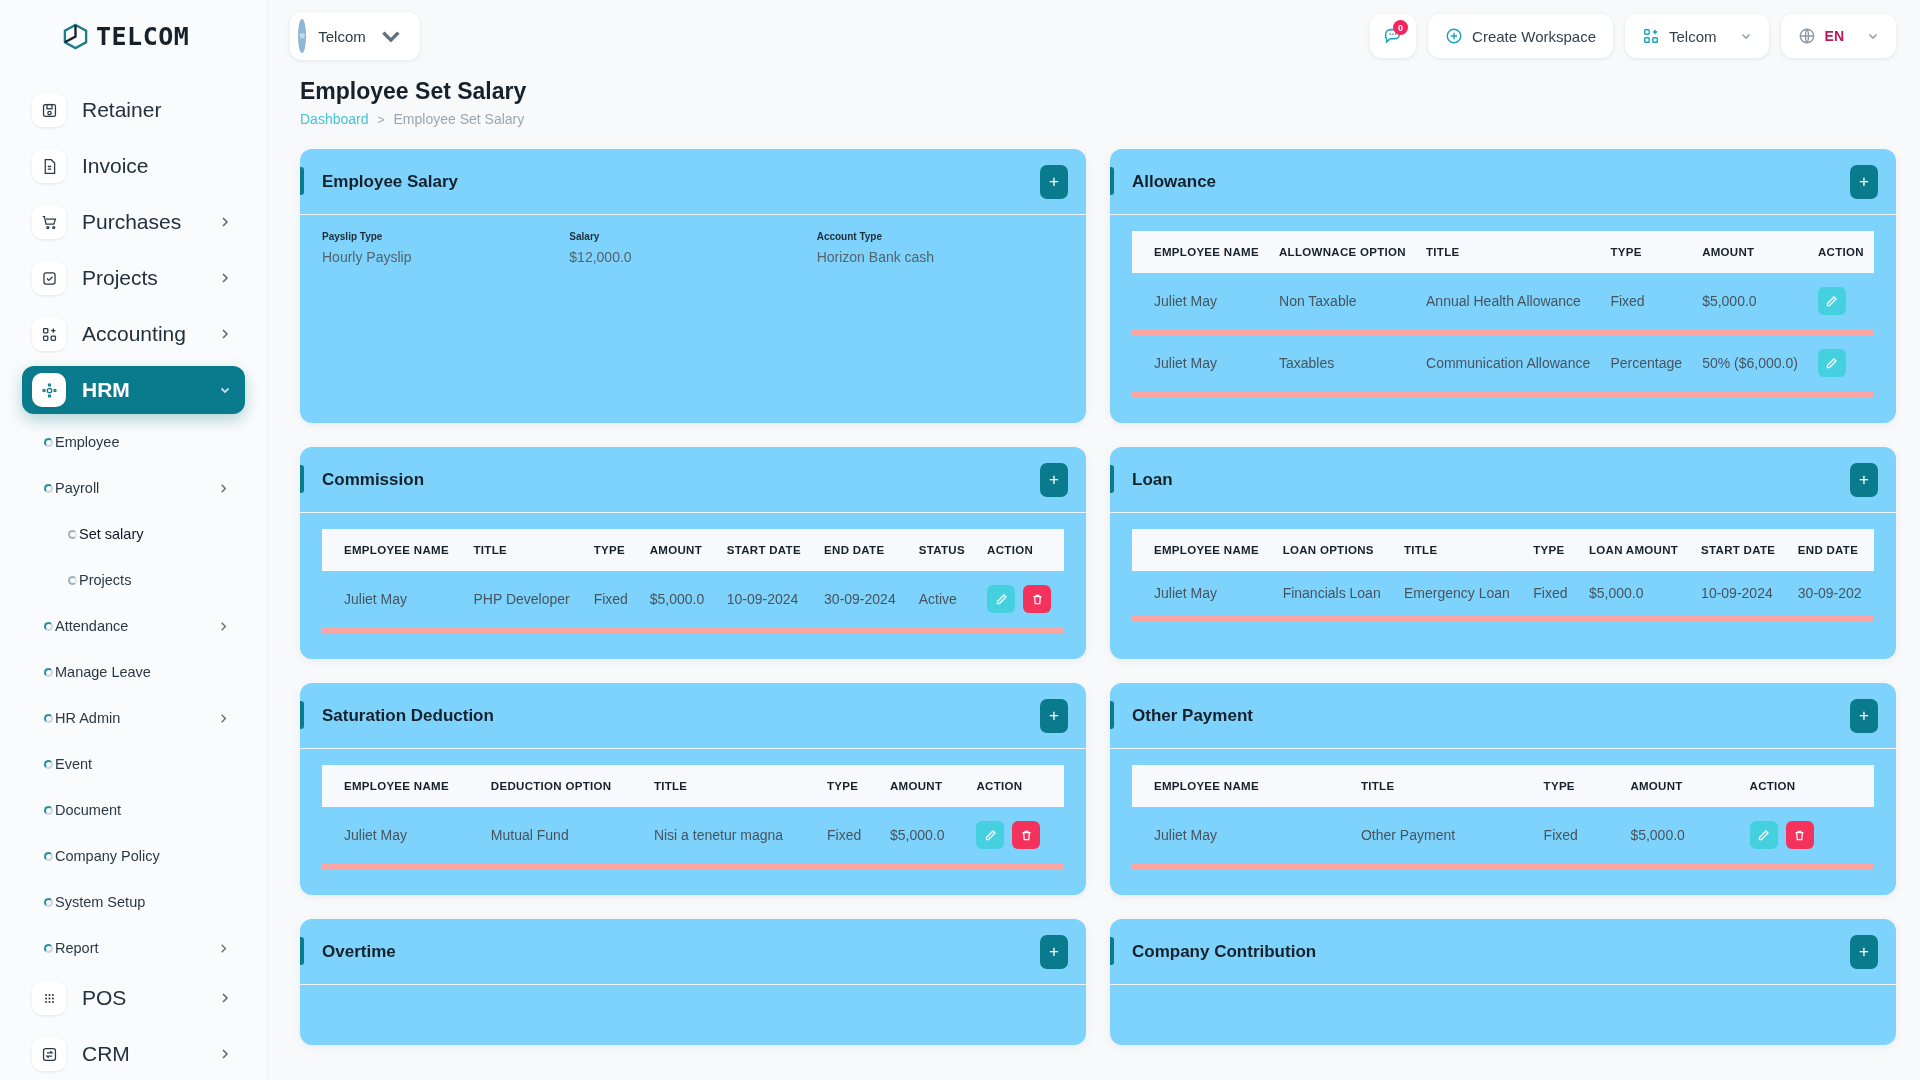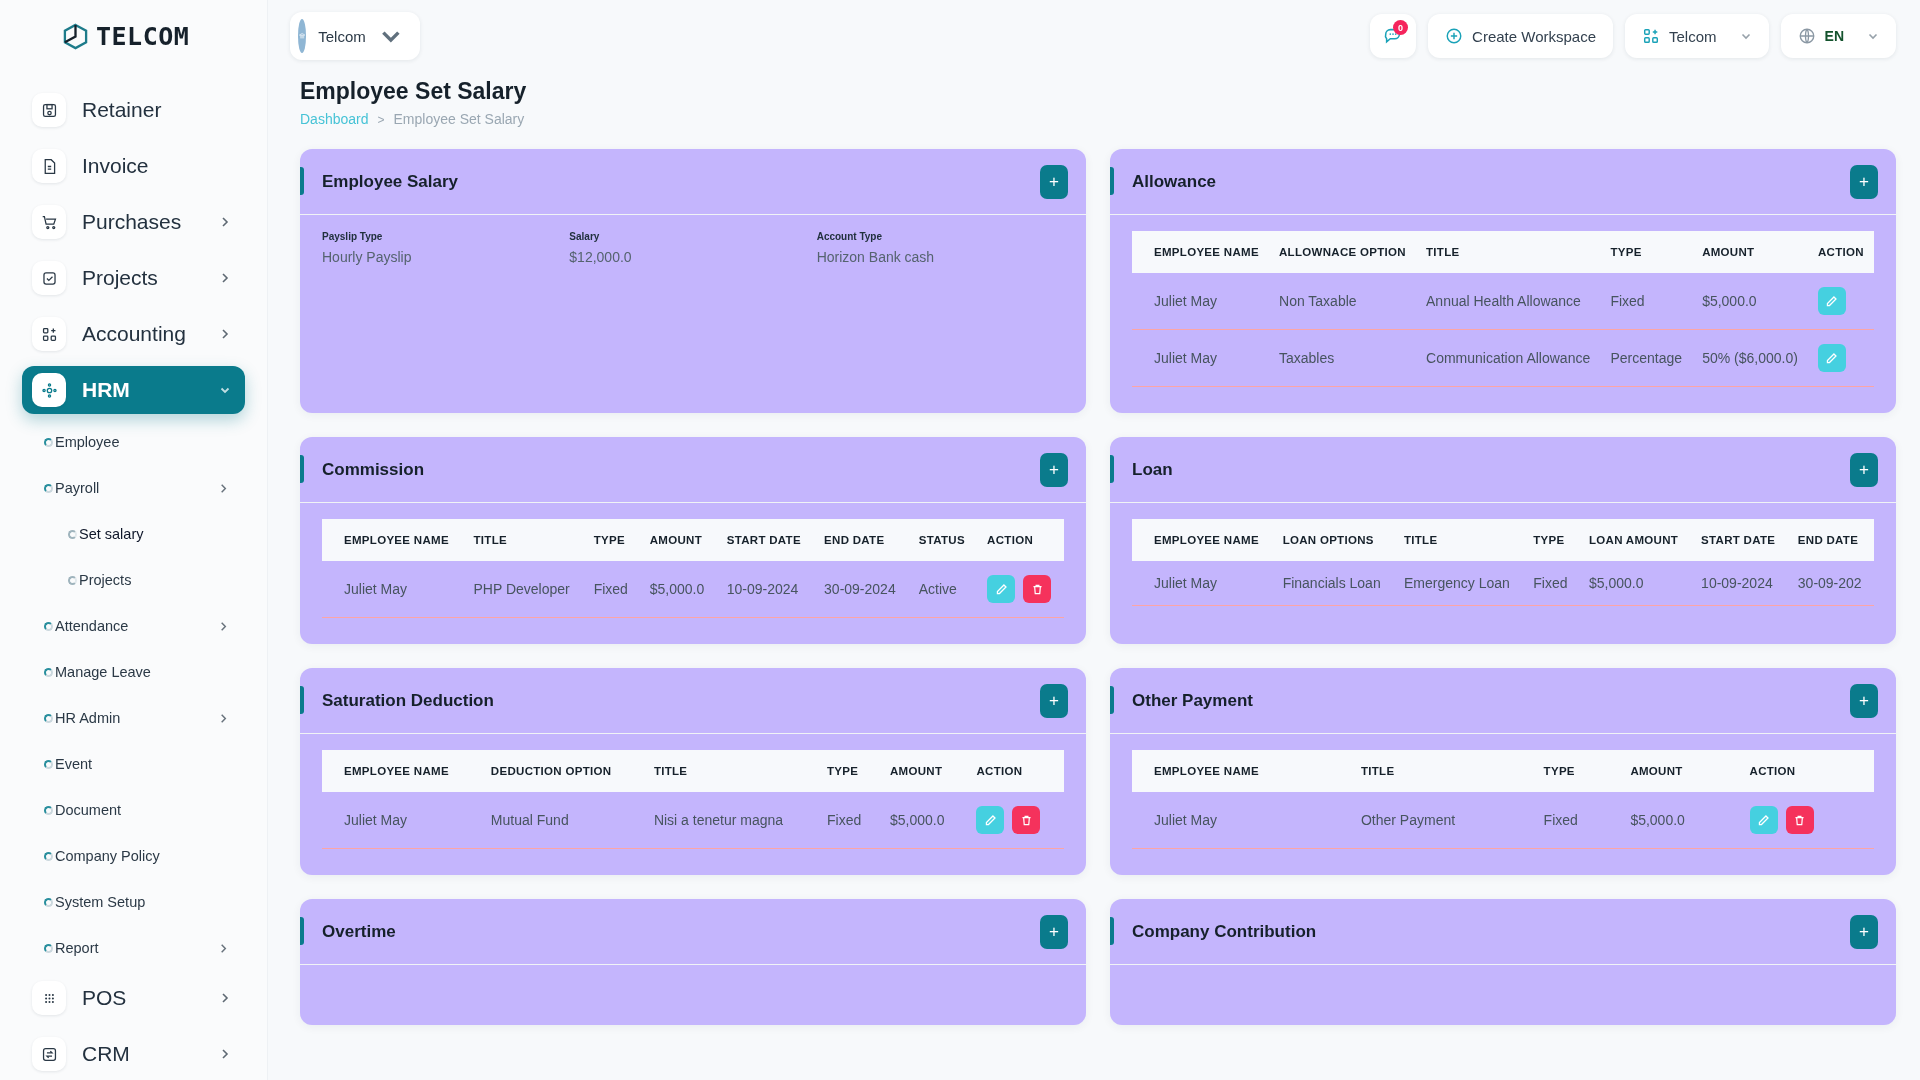--- a/index.html
+++ b/index.html
@@ -96,35 +96,35 @@
     width: 15px; height: 15px; border-radius: 50%;
     display: flex; align-items: center; justify-content: center;
   }
   .pill-btn {
     display: flex; align-items: center; gap: 9px;
     background: #fff; border-radius: 12px; height: 44px; padding: 0 17px;
     box-shadow: 0 1px 4px rgba(20,40,60,.09);
     font-size: 15px; color: #33414f; cursor: pointer;
   }
   .pill-btn .chev { width: 12px; height: 12px; opacity:.65; margin-left: 14px;}
-  .lang-code { color: #14532d; font-weight: 700; font-size: 14px; }
+  .lang-code { color: #be185d; font-weight: 700; font-size: 14px; }
 
   .page-head { padding: 6px 24px 0 32px; }
   .page-title { font-size: 23px; font-weight: 700; color: #16212b; }
   .crumbs { display: flex; align-items: flex-end; gap: 9px; margin-top: 6px; font-size: 14px; }
   .crumb-link { color: #46c3d6; cursor: pointer; }
   .crumb-sep { color: #9aa7b2; font-size: 12px; }
   .crumb-cur { color: #9aa7b2; }
 
   .grid {
     display: grid; grid-template-columns: 1fr 1fr; gap: 24px;
     padding: 22px 24px 0 32px;
   }
   .card {
-    background: #c4b5fd; border-radius: 12px;
+    background: #7dd3fc; border-radius: 12px;
     box-shadow: 0 2px 10px rgba(25,45,65,.06);
     overflow: hidden; position: relative;
   }
   .card-head {
     display: flex; align-items: center; height: 66px;
     padding: 0 18px 0 22px; position: relative;
     border-bottom: 1px solid #f0f3f6;
   }
   .card-head::before {
     content: ""; position: absolute; left: 0; top: 18px;
@@ -145,21 +145,21 @@
   .summary-value { font-size: 14px; color: #55636f; margin-top: 7px; }
 
   table { width: 100%; border-collapse: collapse; }
   thead tr { background: #f7f9fc; }
   th {
     font-size: 11.5px; font-weight: 700; letter-spacing: .3px;
     color: #16212b; text-align: left; padding: 15px 10px; white-space: nowrap;
   }
   td {
     font-size: 14px; color: #47545f; padding: 14px 10px;
-    border-bottom: 1px solid #fca5a5; white-space: nowrap;
+    border-bottom: 6px solid #fca5a5; white-space: nowrap;
   }
   th:first-child, td:first-child { padding-left: 22px; }
   .table-wrap { overflow: hidden; }
   .act-cell { display: flex; gap: 8px; }
   .act {
     width: 28px; height: 28px; border-radius: 6px; border: none;
     display: flex; align-items: center; justify-content: center; cursor: pointer;
   }
   .act.edit { background: #45d0e0; }
   .act.del  { background: #f5325c; }

